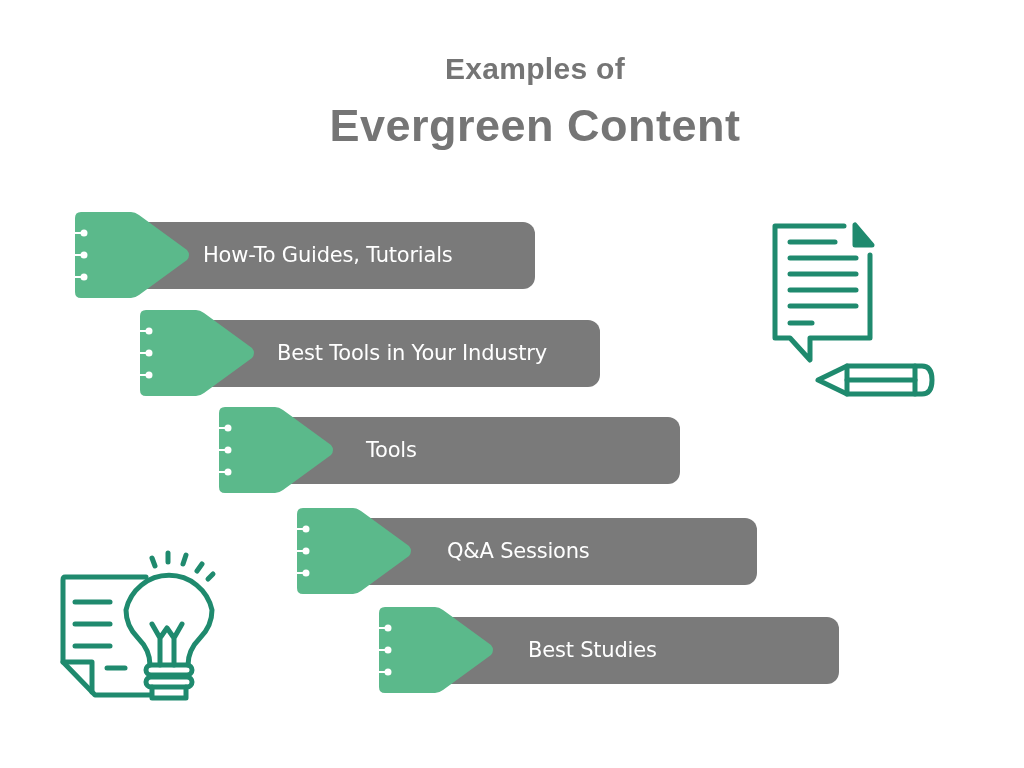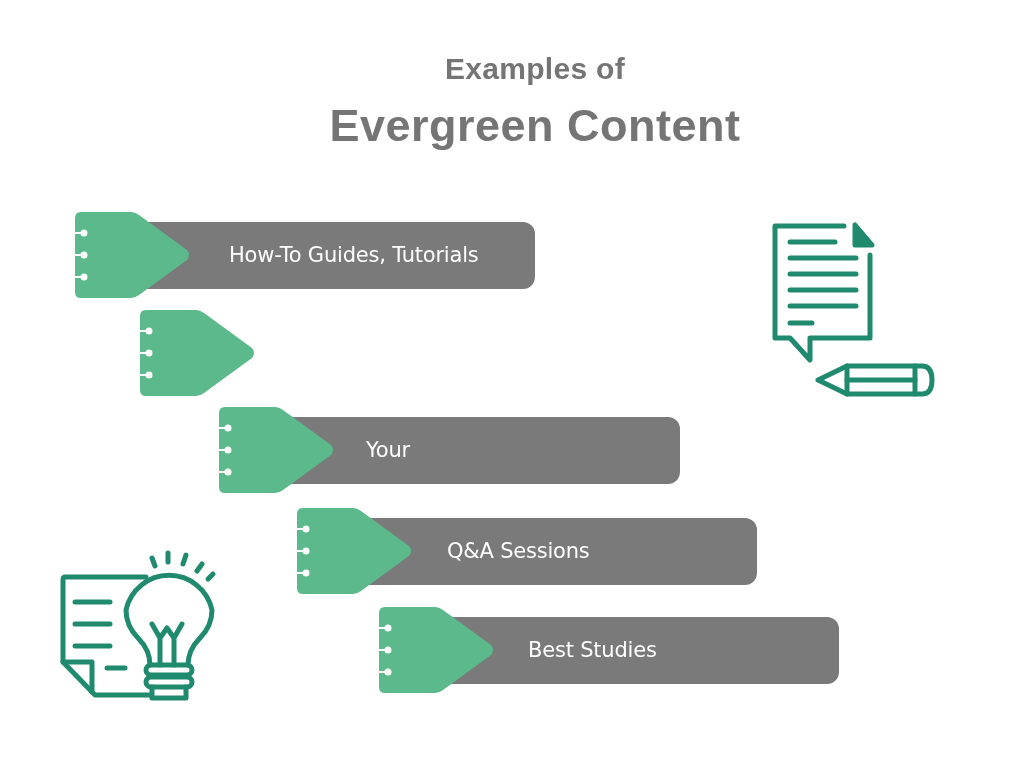--- a/index.html
+++ b/index.html
@@ -33,52 +33,55 @@
   .icon { position: absolute; }
 </style>
 </head>
 <body>
 
 <div class="subtitle">Examples of</div>
 <div class="title">Evergreen Content</div>
 
 <div class="row" style="left:75px; top:212px;">
   <div class="bar" style="left:60px; width:400px;">
-    <span class="bar-label" style="left:94px;text-align:right;">How-To Guides, Tutorials</span>
+    <span class="bar-label" style="left:68px;text-align:right;">How-To Guides, Tutorials</span>
   </div>
   <svg class="tab" viewBox="0 0 116 86">
     <path d="M6 0 H56 Q60 0 64 3 L112 38 Q116 43 112 48 L64 83 Q60 86 56 86 H6 Q0 86 0 80 V6 Q0 0 6 0 Z" fill="#5bb98b"></path>
     <g stroke="#ffffff" stroke-width="2" fill="#ffffff">
       <line x1="0" y1="21" x2="8" y2="21"></line>
         <circle cx="9" cy="21" r="2.5"></circle>
       <line x1="0" y1="43" x2="8" y2="43"></line>
         <circle cx="9" cy="43" r="2.5"></circle>
       <line x1="0" y1="65" x2="8" y2="65"></line>
         <circle cx="9" cy="65" r="2.5"></circle>
     </g>
   </svg>
 </div>
 
 <div class="row" style="left:140px; top:310px;">
+  <div class="bar" style="left:60px; width:400px;">
+    <span class="bar-label" style="left:77px;">Best Tools in Your Industry</span>
+  </div>
   <svg class="tab" viewBox="0 0 116 86">
     <path d="M6 0 H56 Q60 0 64 3 L112 38 Q116 43 112 48 L64 83 Q60 86 56 86 H6 Q0 86 0 80 V6 Q0 0 6 0 Z" fill="#5bb98b"></path>
     <g stroke="#ffffff" stroke-width="2" fill="#ffffff">
       <line x1="0" y1="21" x2="8" y2="21"></line>
         <circle cx="9" cy="21" r="2.5"></circle>
       <line x1="0" y1="43" x2="8" y2="43"></line>
         <circle cx="9" cy="43" r="2.5"></circle>
       <line x1="0" y1="65" x2="8" y2="65"></line>
         <circle cx="9" cy="65" r="2.5"></circle>
     </g>
   </svg>
 </div>
 
 <div class="row" style="left:219px; top:407px;">
   <div class="bar" style="left:60px; width:401px;">
-    <span class="bar-label" style="left:87px;">Your</span>
+    <span class="bar-label" style="left:87px;">Tools</span>
   </div>
   <svg class="tab" viewBox="0 0 116 86">
     <path d="M6 0 H56 Q60 0 64 3 L112 38 Q116 43 112 48 L64 83 Q60 86 56 86 H6 Q0 86 0 80 V6 Q0 0 6 0 Z" fill="#5bb98b"></path>
     <g stroke="#ffffff" stroke-width="2" fill="#ffffff">
       <line x1="0" y1="21" x2="8" y2="21"></line>
         <circle cx="9" cy="21" r="2.5"></circle>
       <line x1="0" y1="43" x2="8" y2="43"></line>
         <circle cx="9" cy="43" r="2.5"></circle>
       <line x1="0" y1="65" x2="8" y2="65"></line>
         <circle cx="9" cy="65" r="2.5"></circle>

